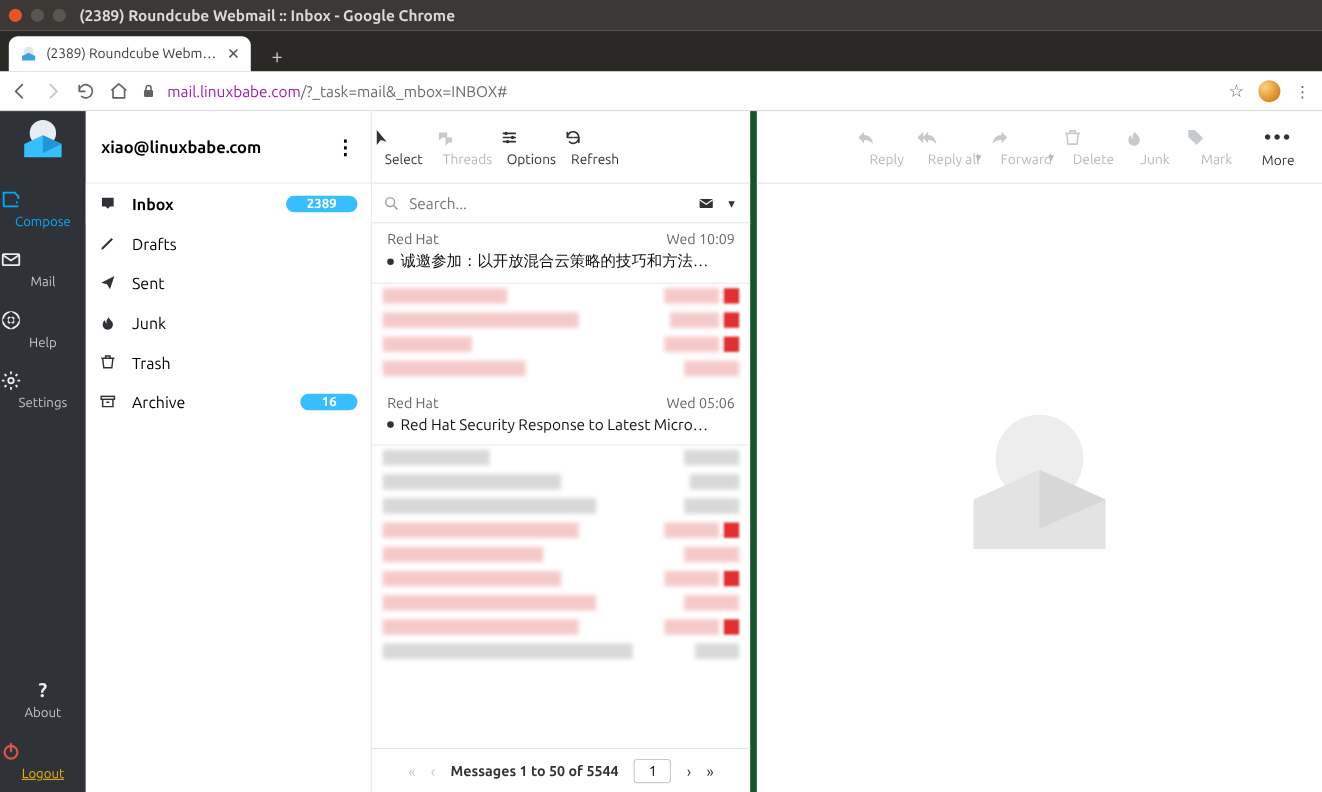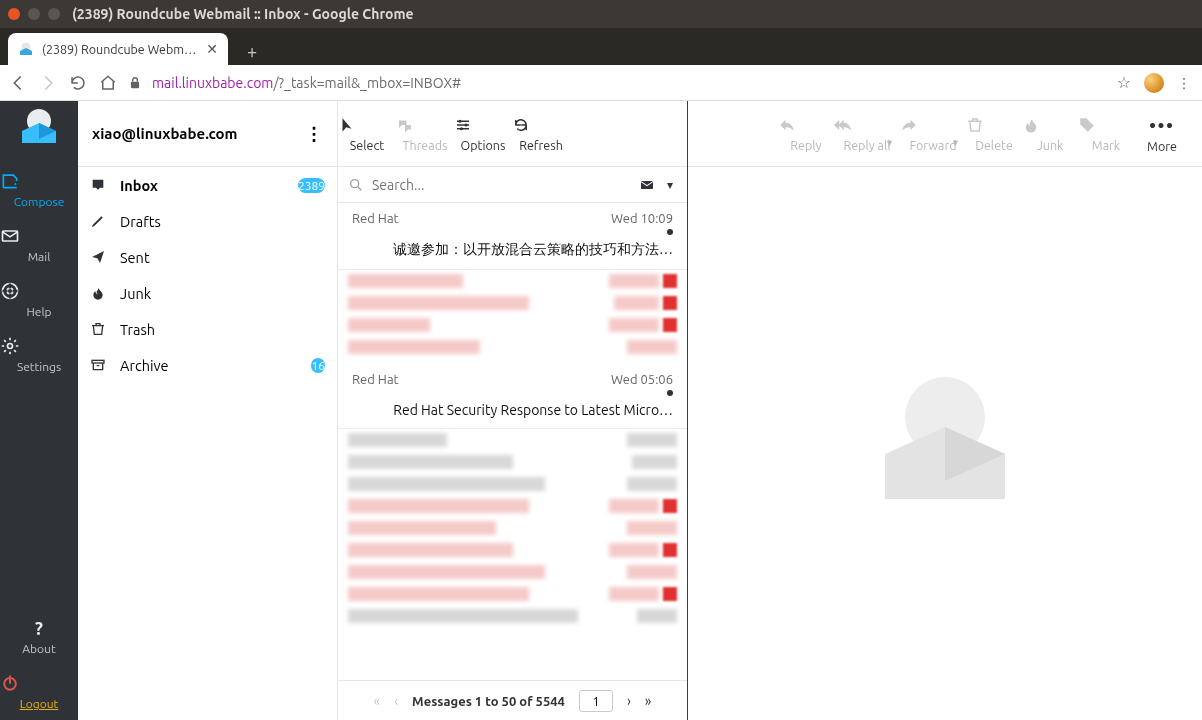--- a/index.html
+++ b/index.html
@@ -44,38 +44,38 @@
   .rail .rail-item.logout { color: #eab308; text-decoration: underline; }
 
   
   .folders { width: 260px; background: #fff; border-right: 1px solid #e6e6e6; display:flex; flex-direction:column; }
   .acct { height: 66px; display:flex; align-items:center; justify-content:space-between; padding: 0 14px; font-weight: bold; font-size: 15px; border-bottom: 1px solid #e6e6e6; }
   .acct .kebab { font-size: 18px; cursor:pointer; }
   .folder { height: 36px; display:flex; align-items:center; padding: 0 12px; font-size: 14.5px; gap: 12px; cursor:pointer; }
   .folder .ficon { width: 18px; text-align:center; font-size: 15px; color: #2f3337; }
   .folder.active { background: #fff; font-weight: bold; }
   .folder.active .ficon { color: #2f3337; }
-  .folder .badge { margin-left: auto; background: #37beff; color: #fff; font-size: 12px; font-weight: normal; padding: 1px 0; border-radius: 10px; }
-
-  
-  .msgcol { width: 350px; border-right: 1px solid #14532d; display:flex; flex-direction:column; min-height:0; }
+  .folder .badge { margin-left: auto; background: #37beff; color: #fff; font-size: 12px; font-weight: bold; padding: 1px 19px; border-radius: 10px; }
+
+  
+  .msgcol { width: 350px; border-right: 6px solid #14532d; display:flex; flex-direction:column; min-height:0; }
   .toolbar { height: 66px; display:flex; align-items:center; border-bottom: 1px solid #e6e6e6; }
   .tbtn { flex: none; width: 58px; text-align:center; font-size: 12.5px; color: #2f3337; cursor:pointer; }
   .tbtn.disabled { color: #b6b9bb; cursor: default; }
   .tbtn .tico { display:block; font-size: 18px; margin-bottom: 4px; }
   .searchrow { height: 36px; display:flex; align-items:center; padding: 0 10px; gap: 8px; border-bottom: 1px solid #e6e6e6; }
   .searchrow .sicon { color: #9a9fa3; font-size: 15px; }
   .searchrow input { flex:1; border:none; outline:none; font-size: 14px; color: #555; background: transparent; }
   .searchrow .envico { font-size: 14px; color: #2f3337; }
   .searchrow .caret { font-size: 12px; color: #2f3337; cursor:pointer; padding: 0 4px; }
 
   .msglist { flex:1; overflow-y: auto; position: relative; }
   .msg { padding: 8px 14px 4px; border-bottom: 1px solid #ececec; }
   .msg .row1 { display:flex; justify-content:space-between; font-size: 13px; color: #666; }
-  .msg .row2 { display:flex; align-items:flex-end; gap: 6px; font-size: 14px; color: #111; padding: 4px 0 6px; flex-direction: column; }
+  .msg .row2 { display:flex; align-items:center; gap: 6px; font-size: 14px; color: #111; padding: 4px 0 6px; }
   .msg .dot { width:6px; height:6px; border-radius:50%; background:#2f3337; flex:none; }
   .msg .subj { white-space:nowrap; overflow:hidden; text-overflow:ellipsis; }
   .blurblock { padding: 4px 10px 10px; display:flex; flex-direction:column; gap:8px; }
   .blurline { display:flex; justify-content:space-between; gap: 10px; }
   .bbox { height: 14px; background: #f6c9c9; filter: blur(2px); }
   .bbox.gray { background: #d8d8d8; }
   .bbox.lg { width: 55%; }
   .bbox.sm { width: 20%; }
   .flagbox { width: 14px; height: 14px; background: #e03030; filter: blur(1px); }
 

